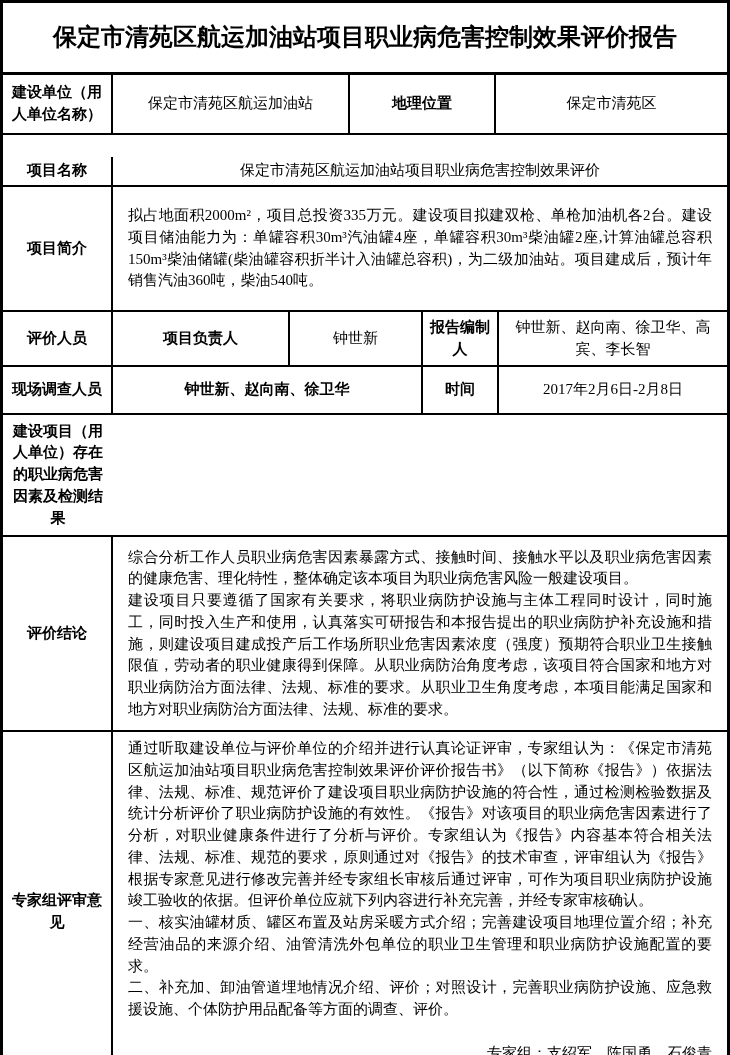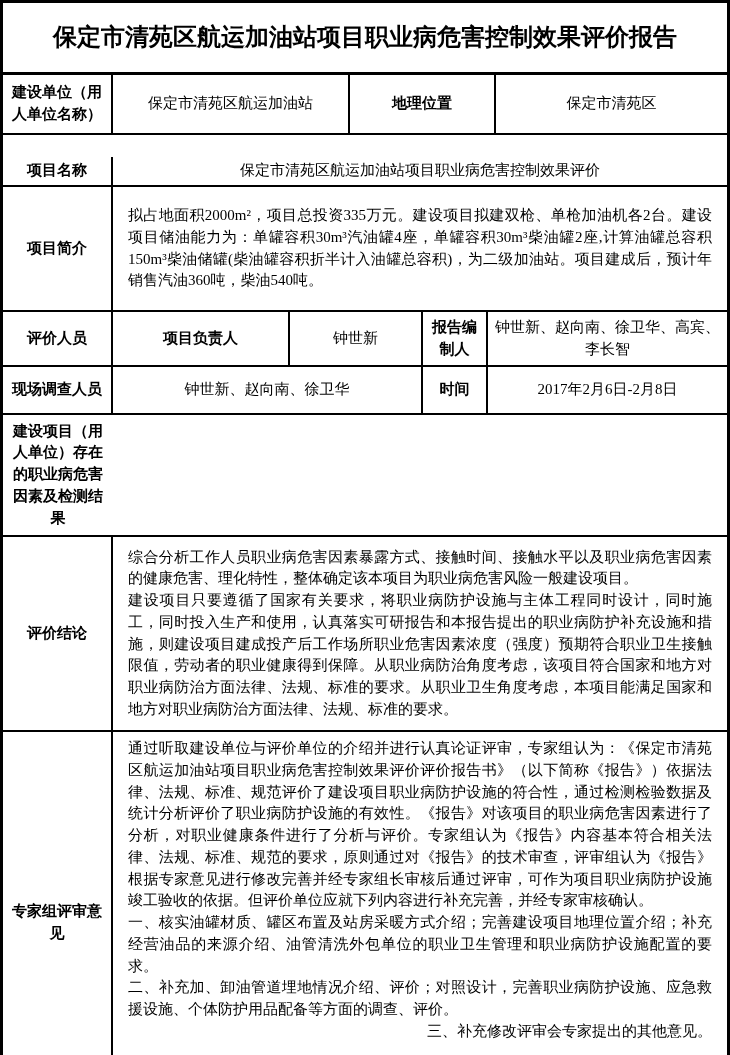--- a/index.html
+++ b/index.html
@@ -53,22 +53,22 @@
     padding: 2px 6px;
     text-align: center;
     justify-content: center;
   }
   
   .w110 { width: 110px; flex-shrink: 0; }
   .w237 { width: 237px; flex-shrink: 0; }
   .w146 { width: 146px; flex-shrink: 0; }
   .w177 { width: 177px; flex-shrink: 0; }
   .w133 { width: 133px; flex-shrink: 0; }
-  .w65  { width: 65px;  flex-shrink: 0; }
-  .w310 { width: 310px; flex-shrink: 0; }
+  .w65  { width: 76px;  flex-shrink: 0; }
+  .w310 { width: 310px; flex-shrink: 0; font-weight: bold; }
   .grow { flex: 1 1 auto; }
   
   .h-title { height: 72px; }
   .h-a { height: 60px; }
   .h-b { height: 52px; align-items: flex-end; }
   .h-c { height: 125px; }
   .h-d { height: 55px; }
   .h-e { height: 48px; }
   .h-f { height: 122px; }
   .h-g { height: 195px; }
@@ -131,19 +131,18 @@
       <p>建设项目只要遵循了国家有关要求，将职业病防护设施与主体工程同时设计，同时施工，同时投入生产和使用，认真落实可研报告和本报告提出的职业病防护补充设施和措施，则建设项目建成投产后工作场所职业危害因素浓度（强度）预期符合职业卫生接触限值，劳动者的职业健康得到保障。从职业病防治角度考虑，该项目符合国家和地方对职业病防治方面法律、法规、标准的要求。从职业卫生角度考虑，本项目能满足国家和地方对职业病防治方面法律、法规、标准的要求。</p>
     </div>
   </div>
 
   <div class="row h-h">
     <div class="cell label w110">专家组评审意见</div>
     <div class="cell grow text-cell">
       <p>通过听取建设单位与评价单位的介绍并进行认真论证评审，专家组认为：《保定市清苑区航运加油站项目职业病危害控制效果评价评价报告书》（以下简称《报告》）依据法律、法规、标准、规范评价了建设项目职业病防护设施的符合性，通过检测检验数据及统计分析评价了职业病防护设施的有效性。《报告》对该项目的职业病危害因素进行了分析，对职业健康条件进行了分析与评价。专家组认为《报告》内容基本符合相关法律、法规、标准、规范的要求，原则通过对《报告》的技术审查，评审组认为《报告》根据专家意见进行修改完善并经专家组长审核后通过评审，可作为项目职业病防护设施竣工验收的依据。但评价单位应就下列内容进行补充完善，并经专家审核确认。</p>
       <p>一、核实油罐材质、罐区布置及站房采暖方式介绍；完善建设项目地理位置介绍；补充经营油品的来源介绍、油管清洗外包单位的职业卫生管理和职业病防护设施配置的要求。</p>
       <p>二、补充加、卸油管道埋地情况介绍、评价；对照设计，完善职业病防护设施、应急救援设施、个体防护用品配备等方面的调查、评价。</p>
-      <p>三、补充修改评审会专家提出的其他意见。</p>
       <p class="sig">专家组：支绍军、陈国勇、石俊青</p>
       <p class="date-line">日期：2016年11月29日</p>
     </div>
   </div>
 
 </div>
 
 </body></html>

